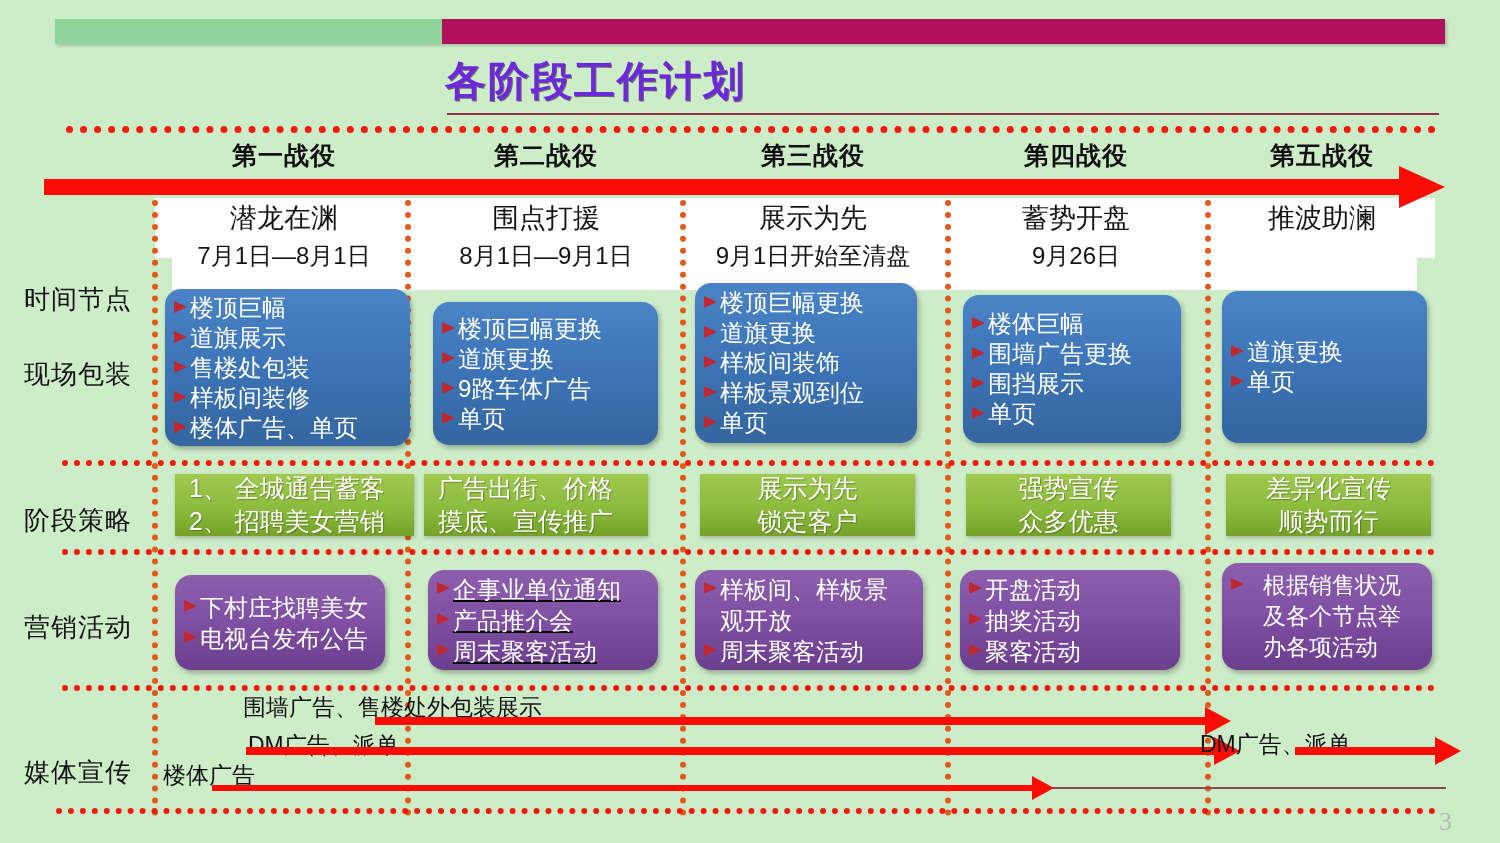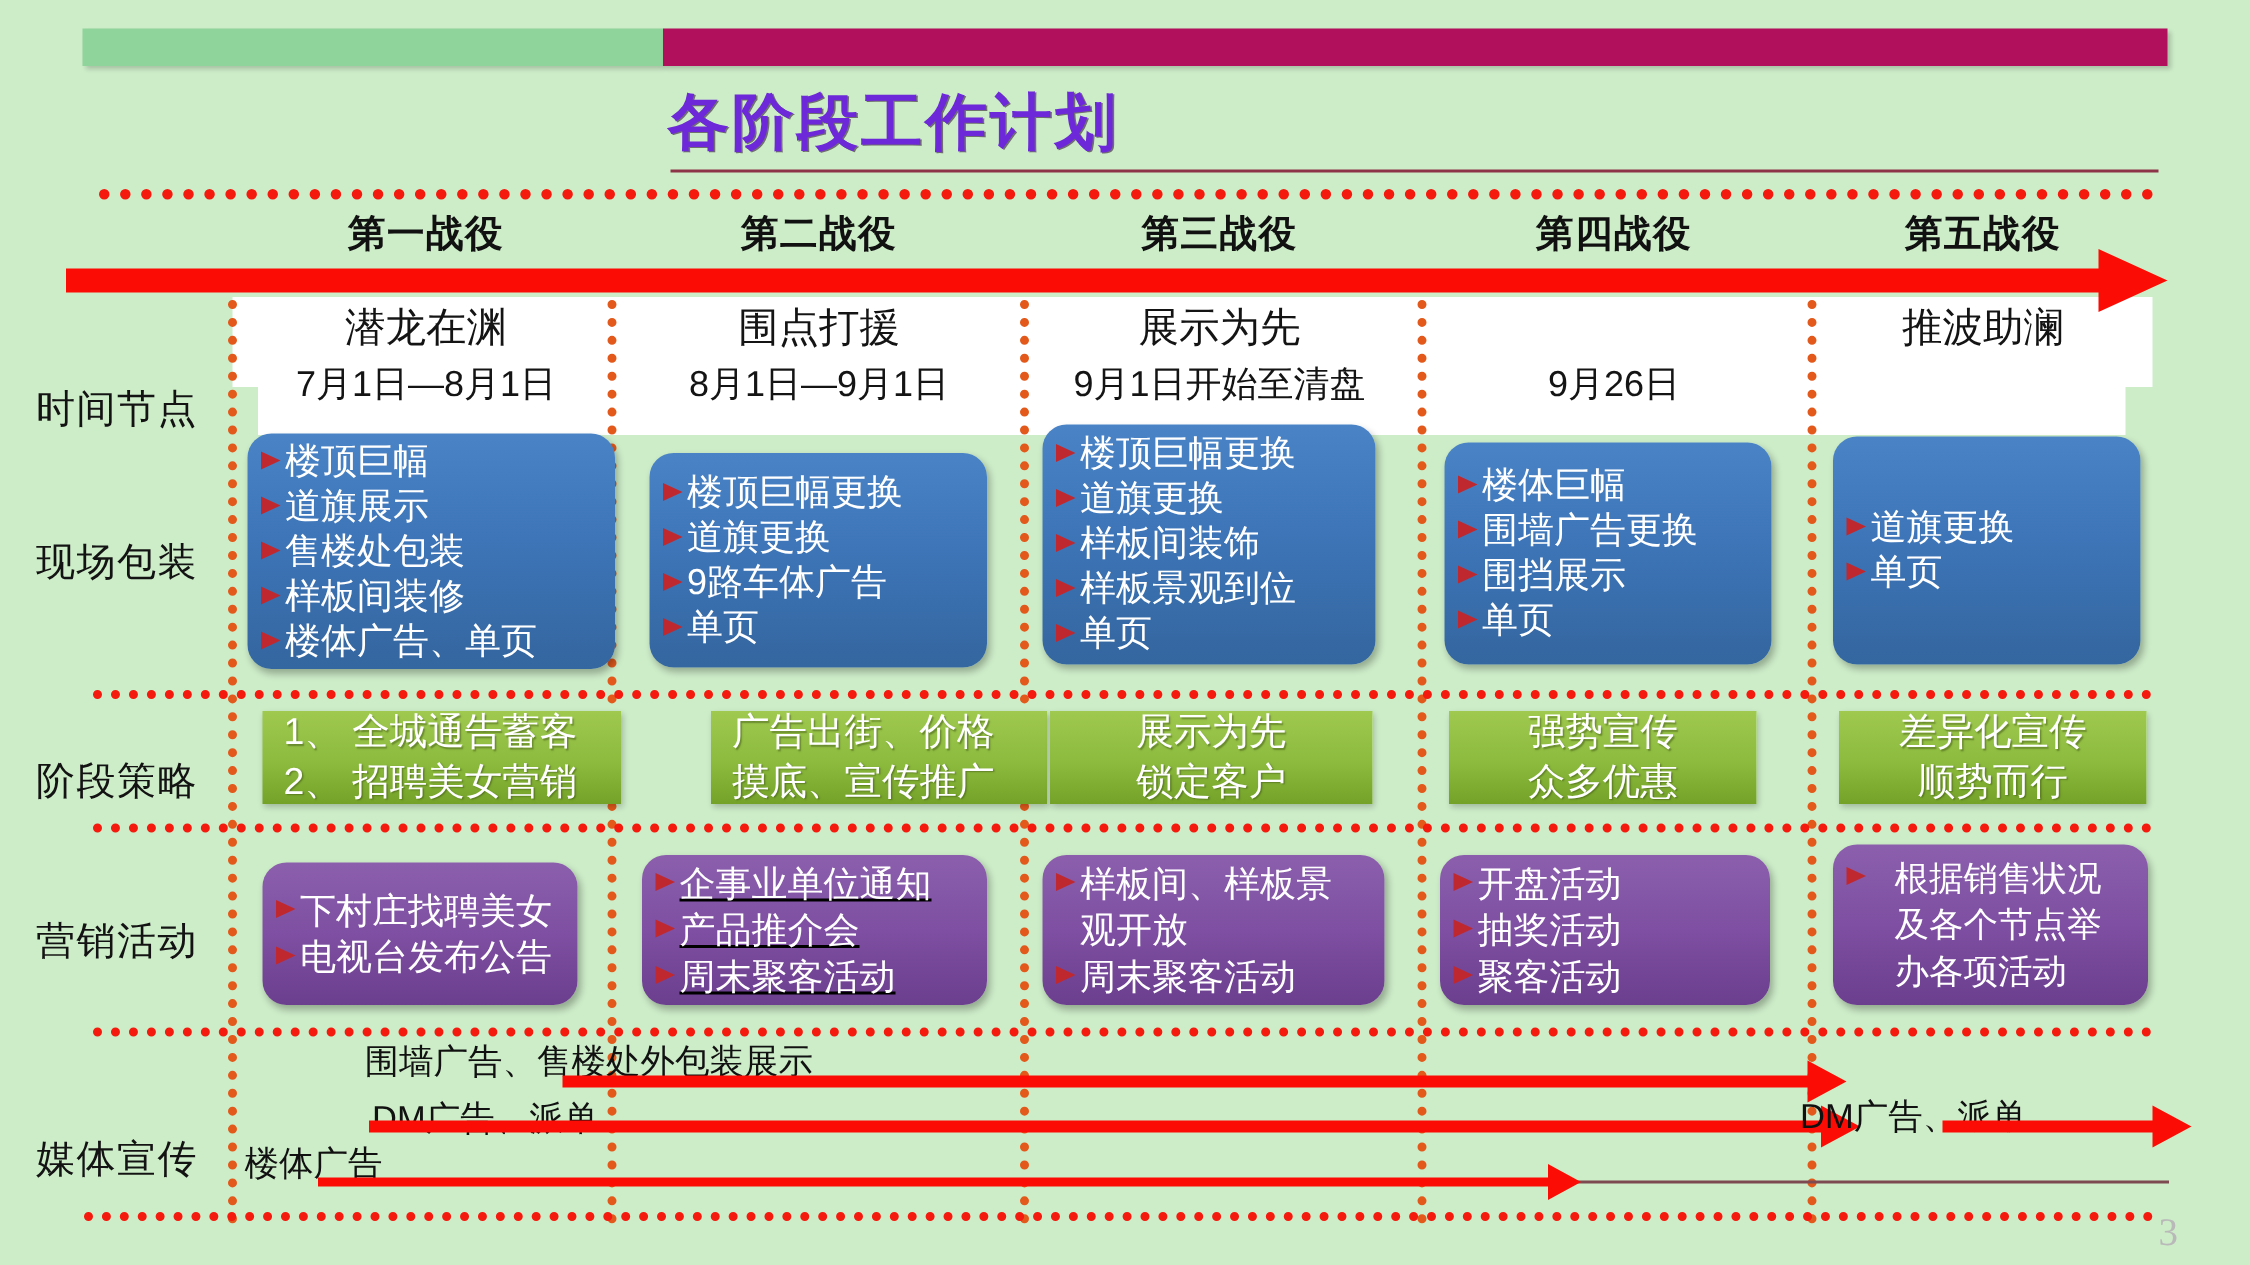--- a/index.html
+++ b/index.html
@@ -157,35 +157,36 @@
   <div class="dot-v" style="left:405px;top:200px;height:616px;"></div>
   <div class="dot-v" style="left:680px;top:200px;height:616px;"></div>
   <div class="dot-v" style="left:945px;top:200px;height:616px;"></div>
   <div class="dot-v" style="left:1205px;top:200px;height:616px;"></div>
 
   <div class="dot-h" style="left:62px;top:460px;width:1373px;"></div>
   <div class="dot-h" style="left:62px;top:549px;width:1373px;"></div>
   <div class="dot-h" style="left:62px;top:685px;width:1373px;"></div>
   <div class="dot-h" style="left:56px;top:808px;width:1380px;"></div>
 
-  <div class="row-label" style="top:255px;">时间节点</div>
+  <div class="row-label" style="top:282px;">时间节点</div>
   <div class="row-label" style="top:357px;">现场包装</div>
   <div class="row-label" style="top:503px;">阶段策略</div>
   <div class="row-label" style="top:610px;">营销活动</div>
   <div class="row-label" style="top:755px;">媒体宣传</div>
 
   <div class="battle-label" style="left:160px;width:248px;">第一战役</div>
   <div class="battle-label" style="left:412px;width:268px;">第二战役</div>
   <div class="battle-label" style="left:682px;width:262px;">第三战役</div>
   <div class="battle-label" style="left:948px;width:256px;">第四战役</div>
   <div class="battle-label" style="left:1208px;width:228px;">第五战役</div>
 
   <div class="phase-name" style="left:160px;top:200px;width:248px;">潜龙在渊</div>
   <div class="phase-name" style="left:412px;top:200px;width:268px;">围点打援</div>
   <div class="phase-name" style="left:682px;top:200px;width:262px;">展示为先</div>
+  <div class="phase-name" style="left:948px;top:200px;width:256px;">蓄势开盘</div>
   <div class="phase-name" style="left:1208px;top:200px;width:228px;">推波助澜</div>
 
   <div class="phase-date" style="left:160px;top:240px;width:248px;">7月1日—8月1日</div>
   <div class="phase-date" style="left:412px;top:240px;width:268px;">8月1日—9月1日</div>
   <div class="phase-date" style="left:682px;top:240px;width:262px;">9月1日开始至清盘</div>
   <div class="phase-date" style="left:948px;top:240px;width:256px;">9月26日</div>
   <div class="phase-date" style="left:1208px;top:240px;width:228px;"></div>
 
   <div class="bluebox" style="left:165px;top:289px;width:245px;height:157px;">
     <div class="line">
@@ -279,21 +280,21 @@
     <div class="line">
         <span class="arrowbul"></span>
         <span>单页</span>
       </div>
   </div>
 
   <div class="greenbox left-align" style="left:175px;top:474px;width:225px;height:62px;">
     <div>1、 全城通告蓄客</div>
     <div>2、 招聘美女营销</div>
   </div>
-  <div class="greenbox left-align" style="left:474px;top:474px;width:210px;height:62px;">
+  <div class="greenbox left-align" style="left:424px;top:474px;width:210px;height:62px;">
     <div>广告出街、价格</div>
     <div>摸底、宣传推广</div>
   </div>
   <div class="greenbox" style="left:700px;top:474px;width:215px;height:62px;">
     <div>展示为先</div>
     <div>锁定客户</div>
   </div>
   <div class="greenbox" style="left:966px;top:474px;width:205px;height:62px;">
     <div>强势宣传</div>
     <div>众多优惠</div>

